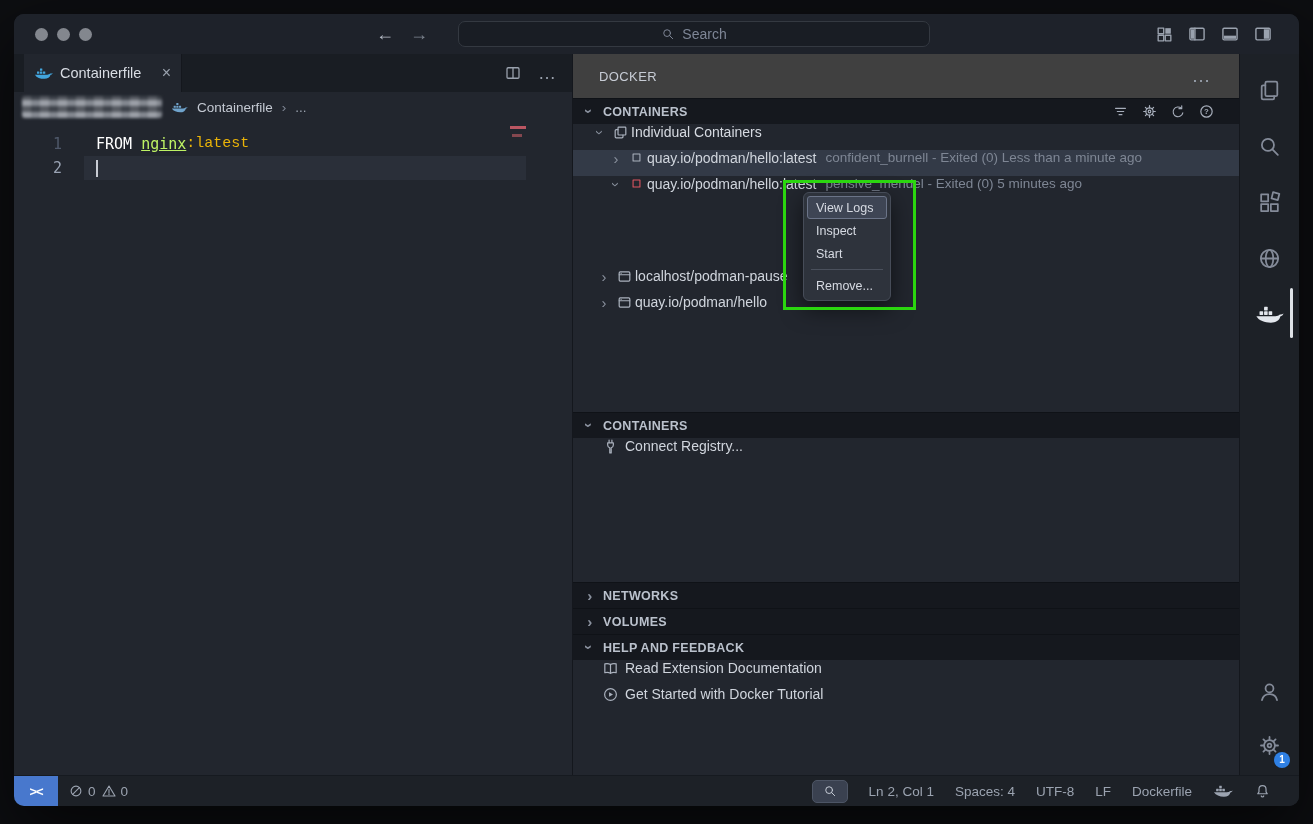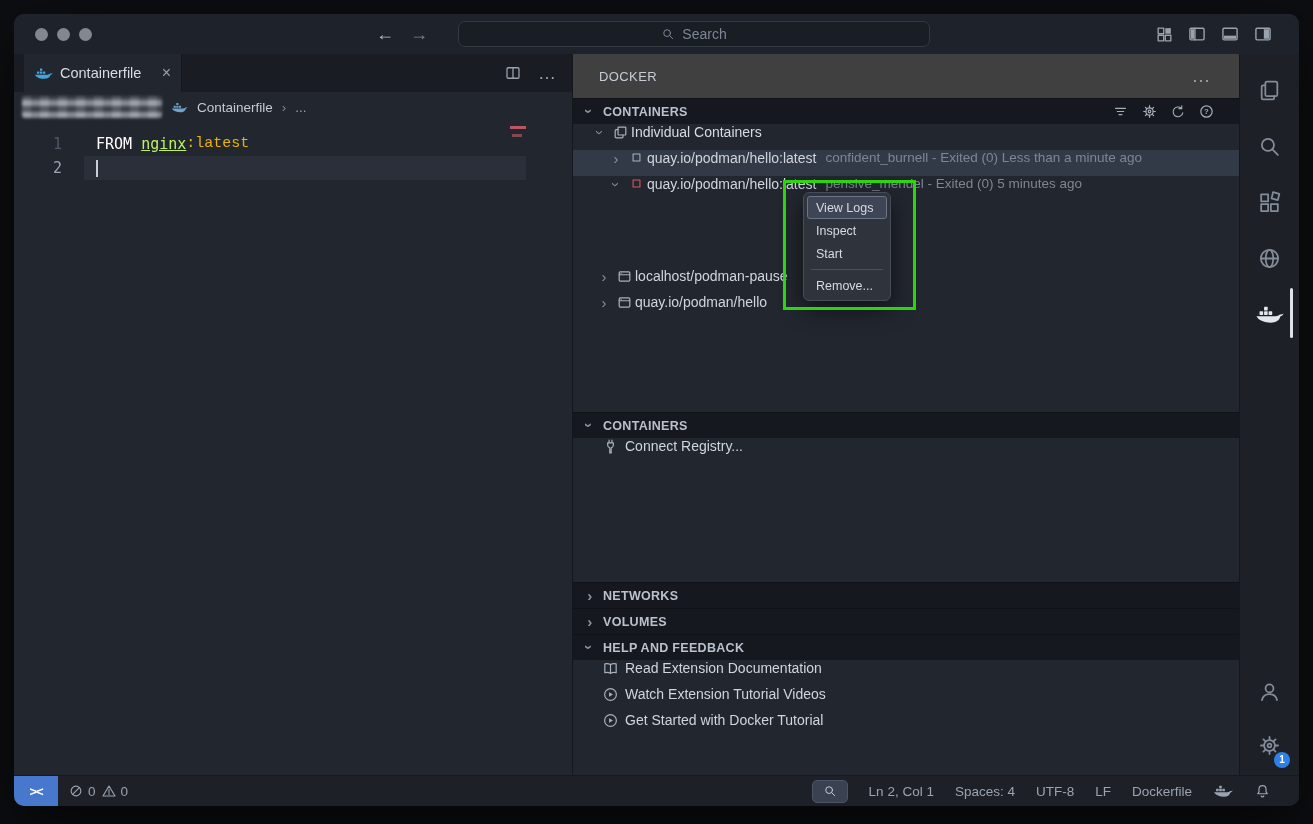--- a/index.html
+++ b/index.html
@@ -431,28 +431,20 @@
               </svg>
             </span>
           <span>Read Extension Documentation</span>
         </div>
         <div class="trow ind-flat">
           <span class="ticon gray-ic" style="margin-right:4px;">
             <svg class="ic" width="17" height="17">
                 <use href="#i-playcircle"></use>
               </svg>
             </span>
-          <span>Watch Extension Tutorial Videos</span>
-        </div>
-        <div class="trow ind-flat">
-          <span class="ticon gray-ic" style="margin-right:4px;">
-            <svg class="ic" width="17" height="17">
-                <use href="#i-playcircle"></use>
-              </svg>
-            </span>
           <span>Get Started with Docker Tutorial</span>
         </div>
       </div>
     </div>
 
     <div class="activitybar">
       <div class="ab-icon ab-top">
         <svg class="ic" width="25" height="25">
             <use href="#i-files"></use>
           </svg>

